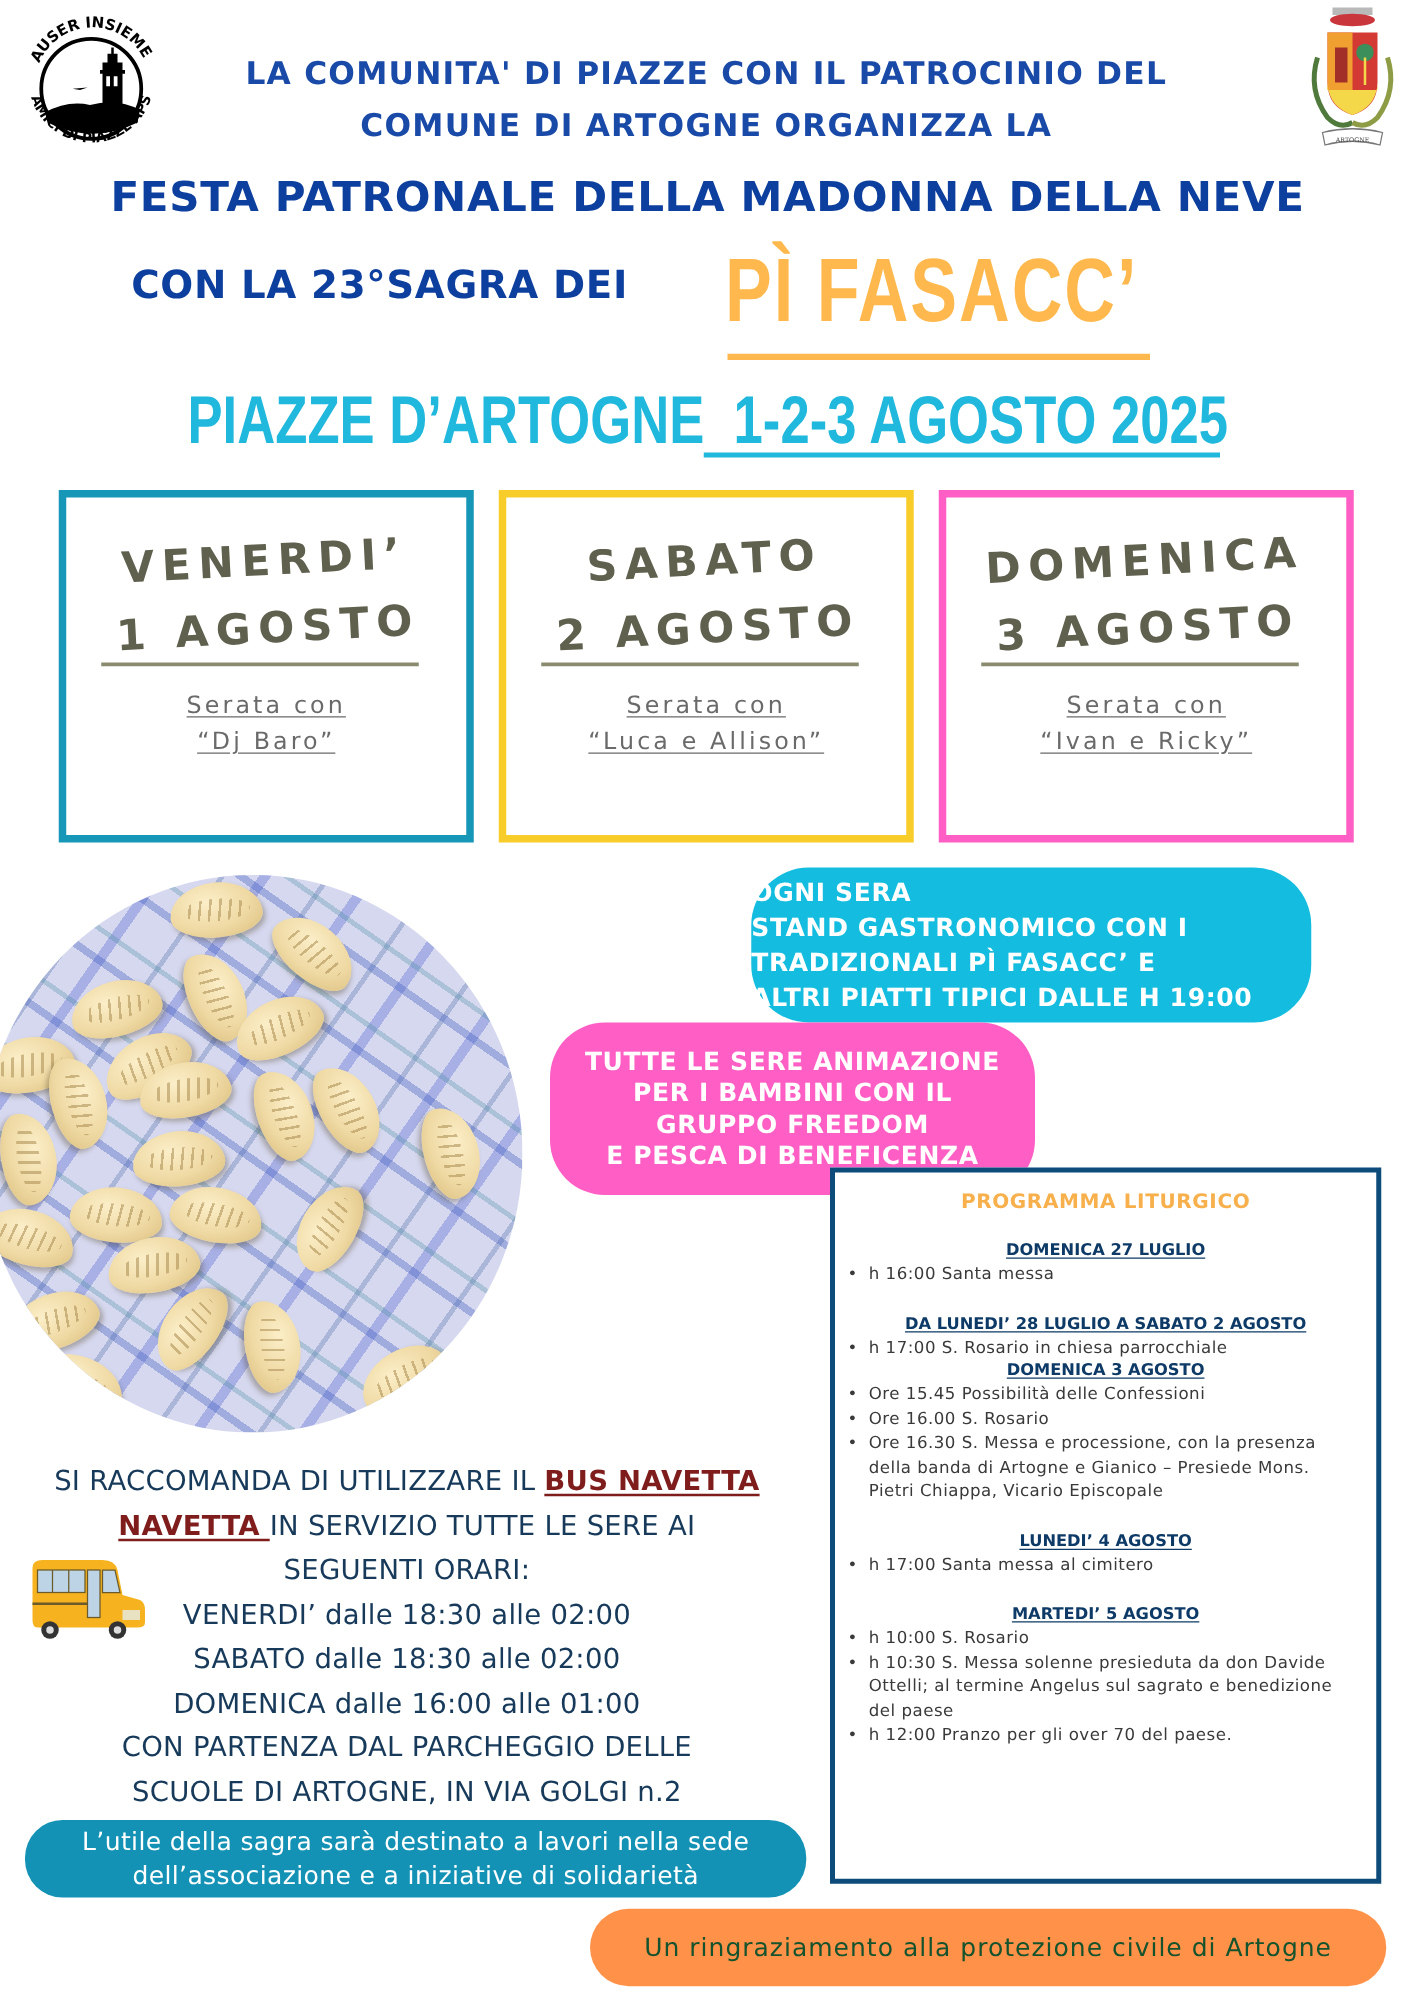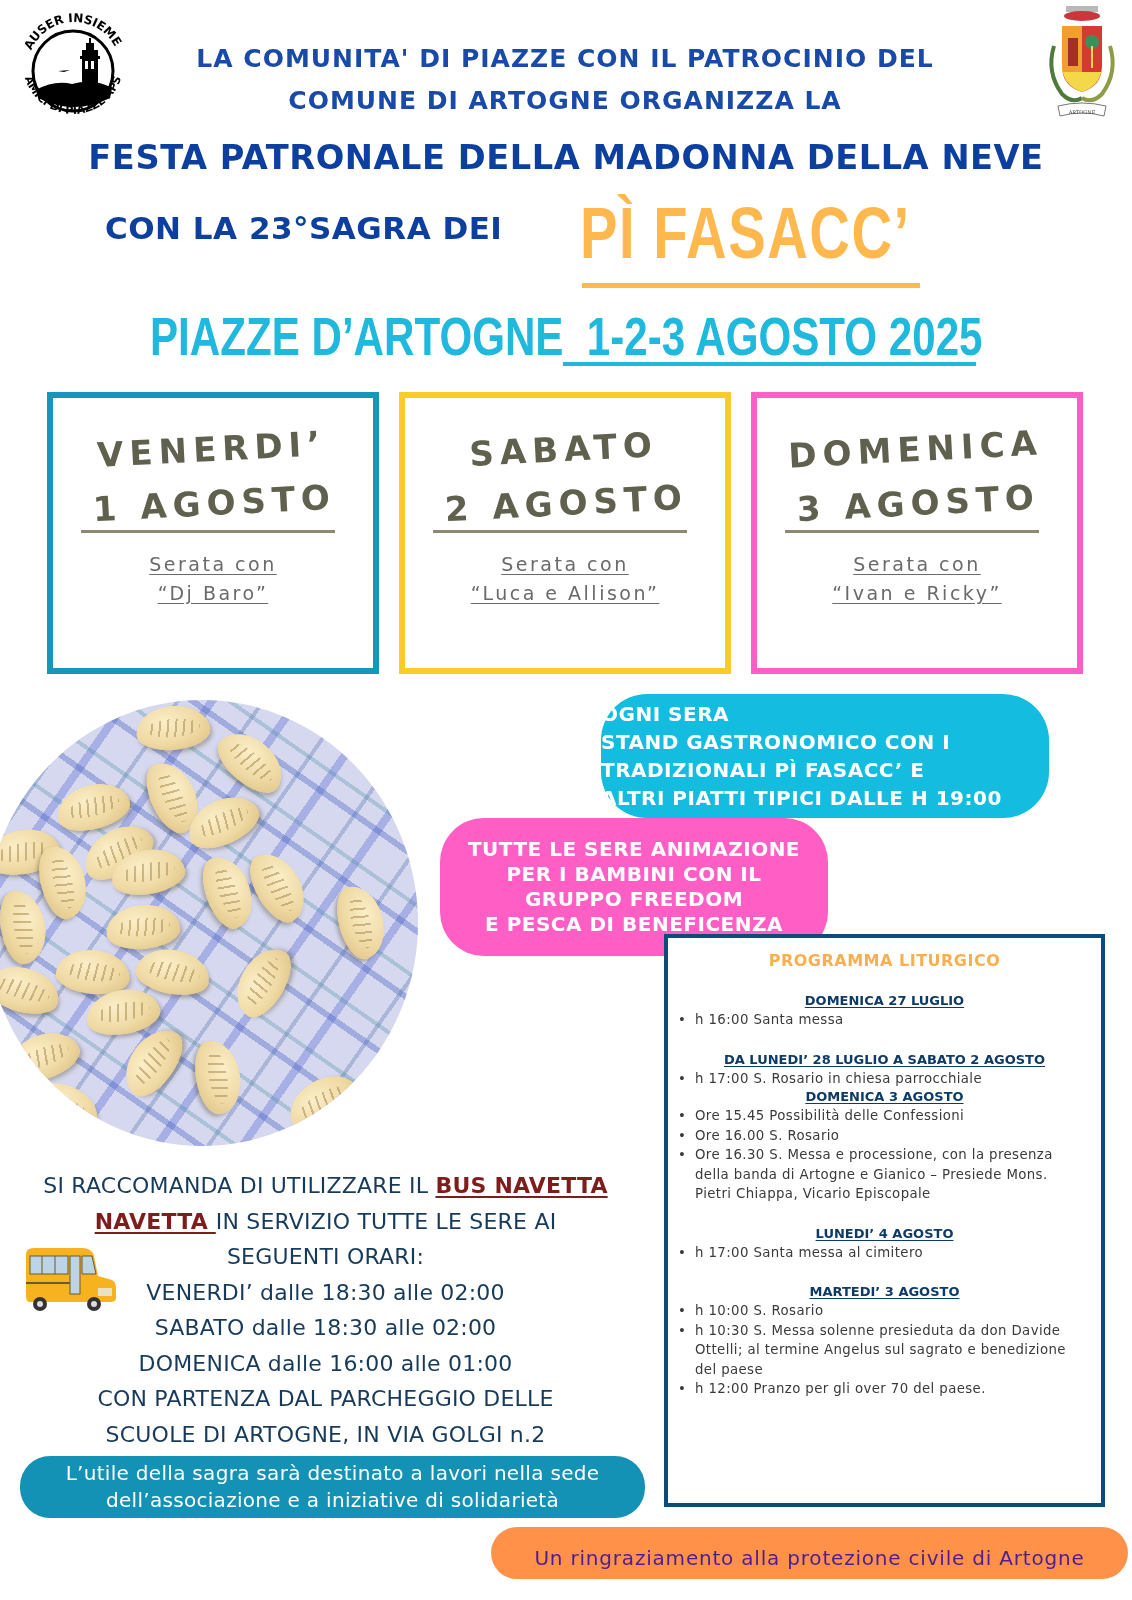--- a/index.html
+++ b/index.html
@@ -82,22 +82,22 @@
   
   .bus-text { left: 18px; top: 1168px; width: 615px; text-align: center; color: #173a5a; font-size: 22px;
     line-height: 35.5px; font-family: "DejaVu Sans", sans-serif; letter-spacing: 0.2px; }
   .bus-text .hl { color: #7f1d1d; font-weight: bold; text-decoration: underline; text-underline-offset: 3px; }
   .bus-icon { left: 22px; top: 1246px; width: 96px; height: 66px; }
 
   .pill-utile { left: 20px; top: 1456px; width: 625px; height: 62px; background: #1492b5; border-radius: 30px;
     color: #fff; text-align: center; font-size: 20px; line-height: 27px; padding-top: 4px; letter-spacing: 0.3px;
     font-family: "DejaVu Sans", sans-serif; }
 
-  .pill-thanks { left: 491px; top: 1527px; width: 637px; height: 52px; background: #ff9248; border-radius: 32px;
-    color: #4c1d95; text-align: center; font-size: 20px; line-height: 62px; letter-spacing: 0.8px;
+  .pill-thanks { left: 472px; top: 1527px; width: 637px; height: 62px; background: #ff9248; border-radius: 32px;
+    color: #14532d; text-align: center; font-size: 20px; line-height: 62px; letter-spacing: 0.8px;
     font-family: "DejaVu Sans", sans-serif; }
 </style>
 </head>
 <body>
 
 <div class="abs logo-left">
   <svg width="118" height="120" viewBox="0 0 118 120">
     <defs>
       <path id="arcTop" d="M 14 62 A 46 46 0 0 1 106 58"></path>
       <path id="arcBot" d="M 10 66 A 50 50 0 0 0 108 66"></path>
@@ -257,21 +257,21 @@
   </div>
 
   <div class="lit-section" style="margin-top:21px">
     <div class="lit-head">LUNEDI’ 4 AGOSTO</div>
     <ul class="lit-list">
       <li>h 17:00 Santa messa al cimitero</li>
     </ul>
   </div>
 
   <div class="lit-section" style="margin-top:21px">
-    <div class="lit-head">MARTEDI’ 3 AGOSTO</div>
+    <div class="lit-head">MARTEDI’ 5 AGOSTO</div>
     <ul class="lit-list">
       <li>h 10:00 S. Rosario</li>
       <li>h 10:30 S. Messa solenne presieduta da don Davide Ottelli; al termine Angelus sul sagrato e benedizione del paese</li>
       <li>h 12:00 Pranzo per gli over 70 del paese.</li>
     </ul>
   </div>
 </div>
 
 <div class="abs bus-text">
   <div>

